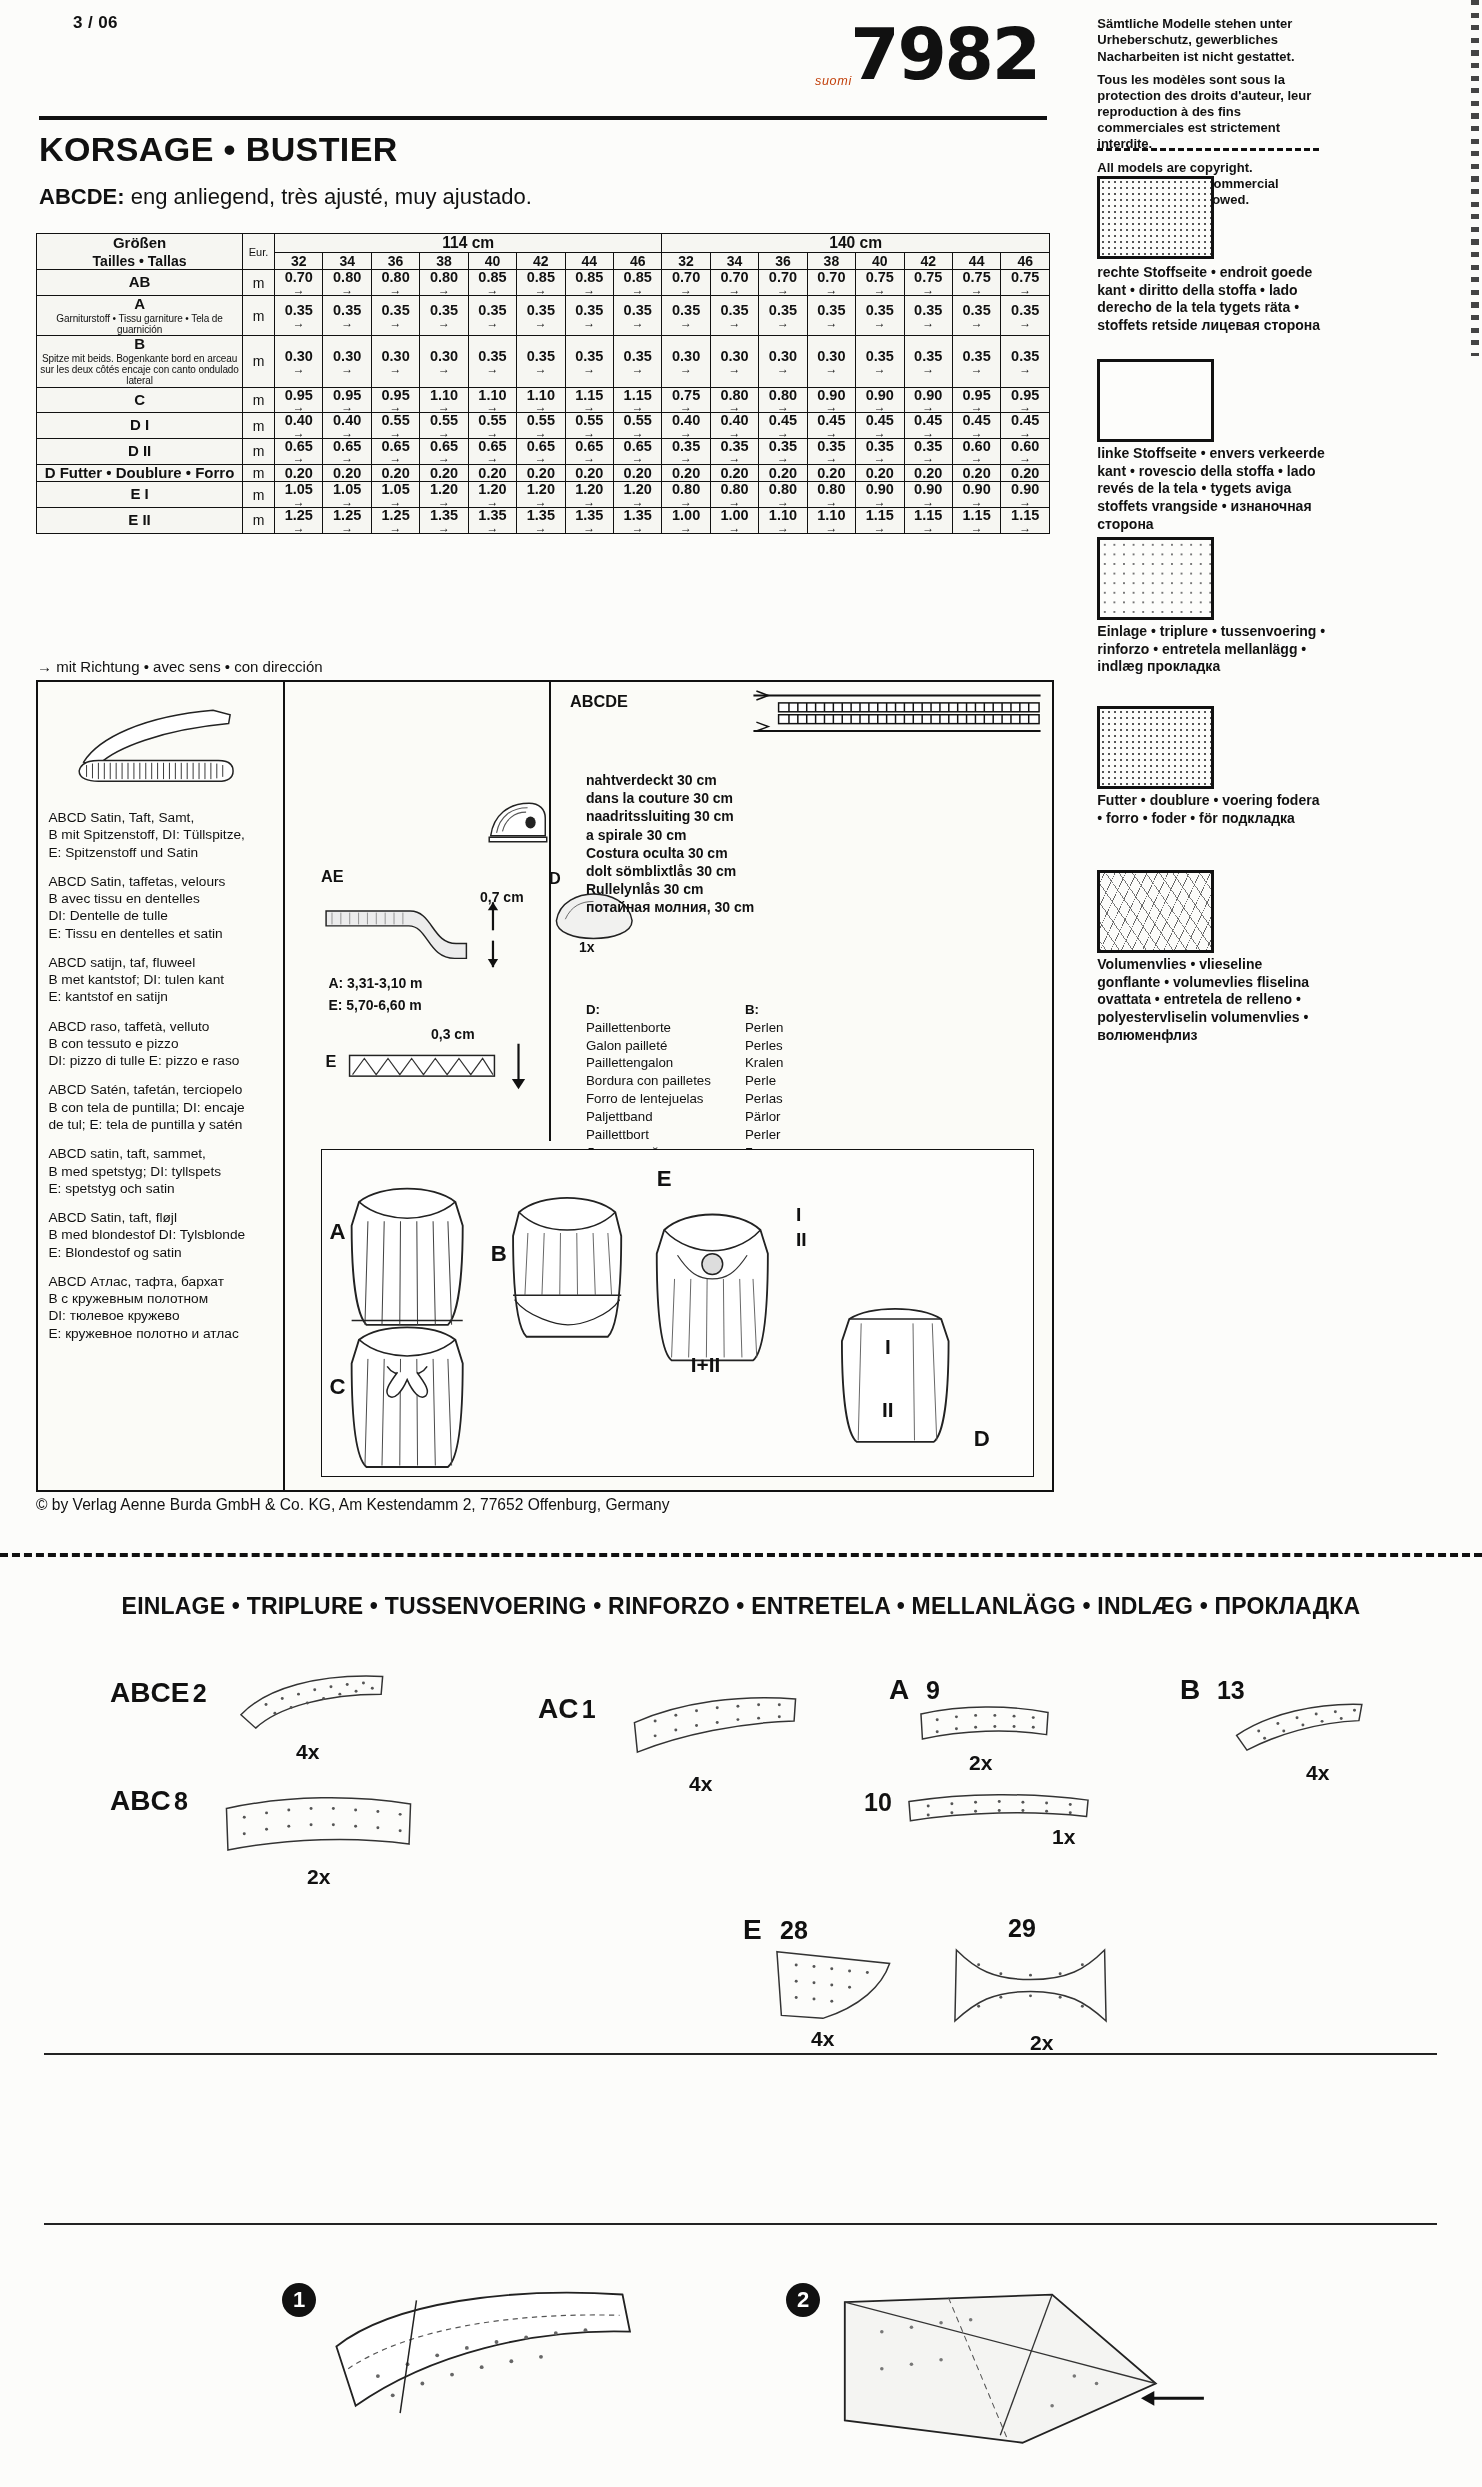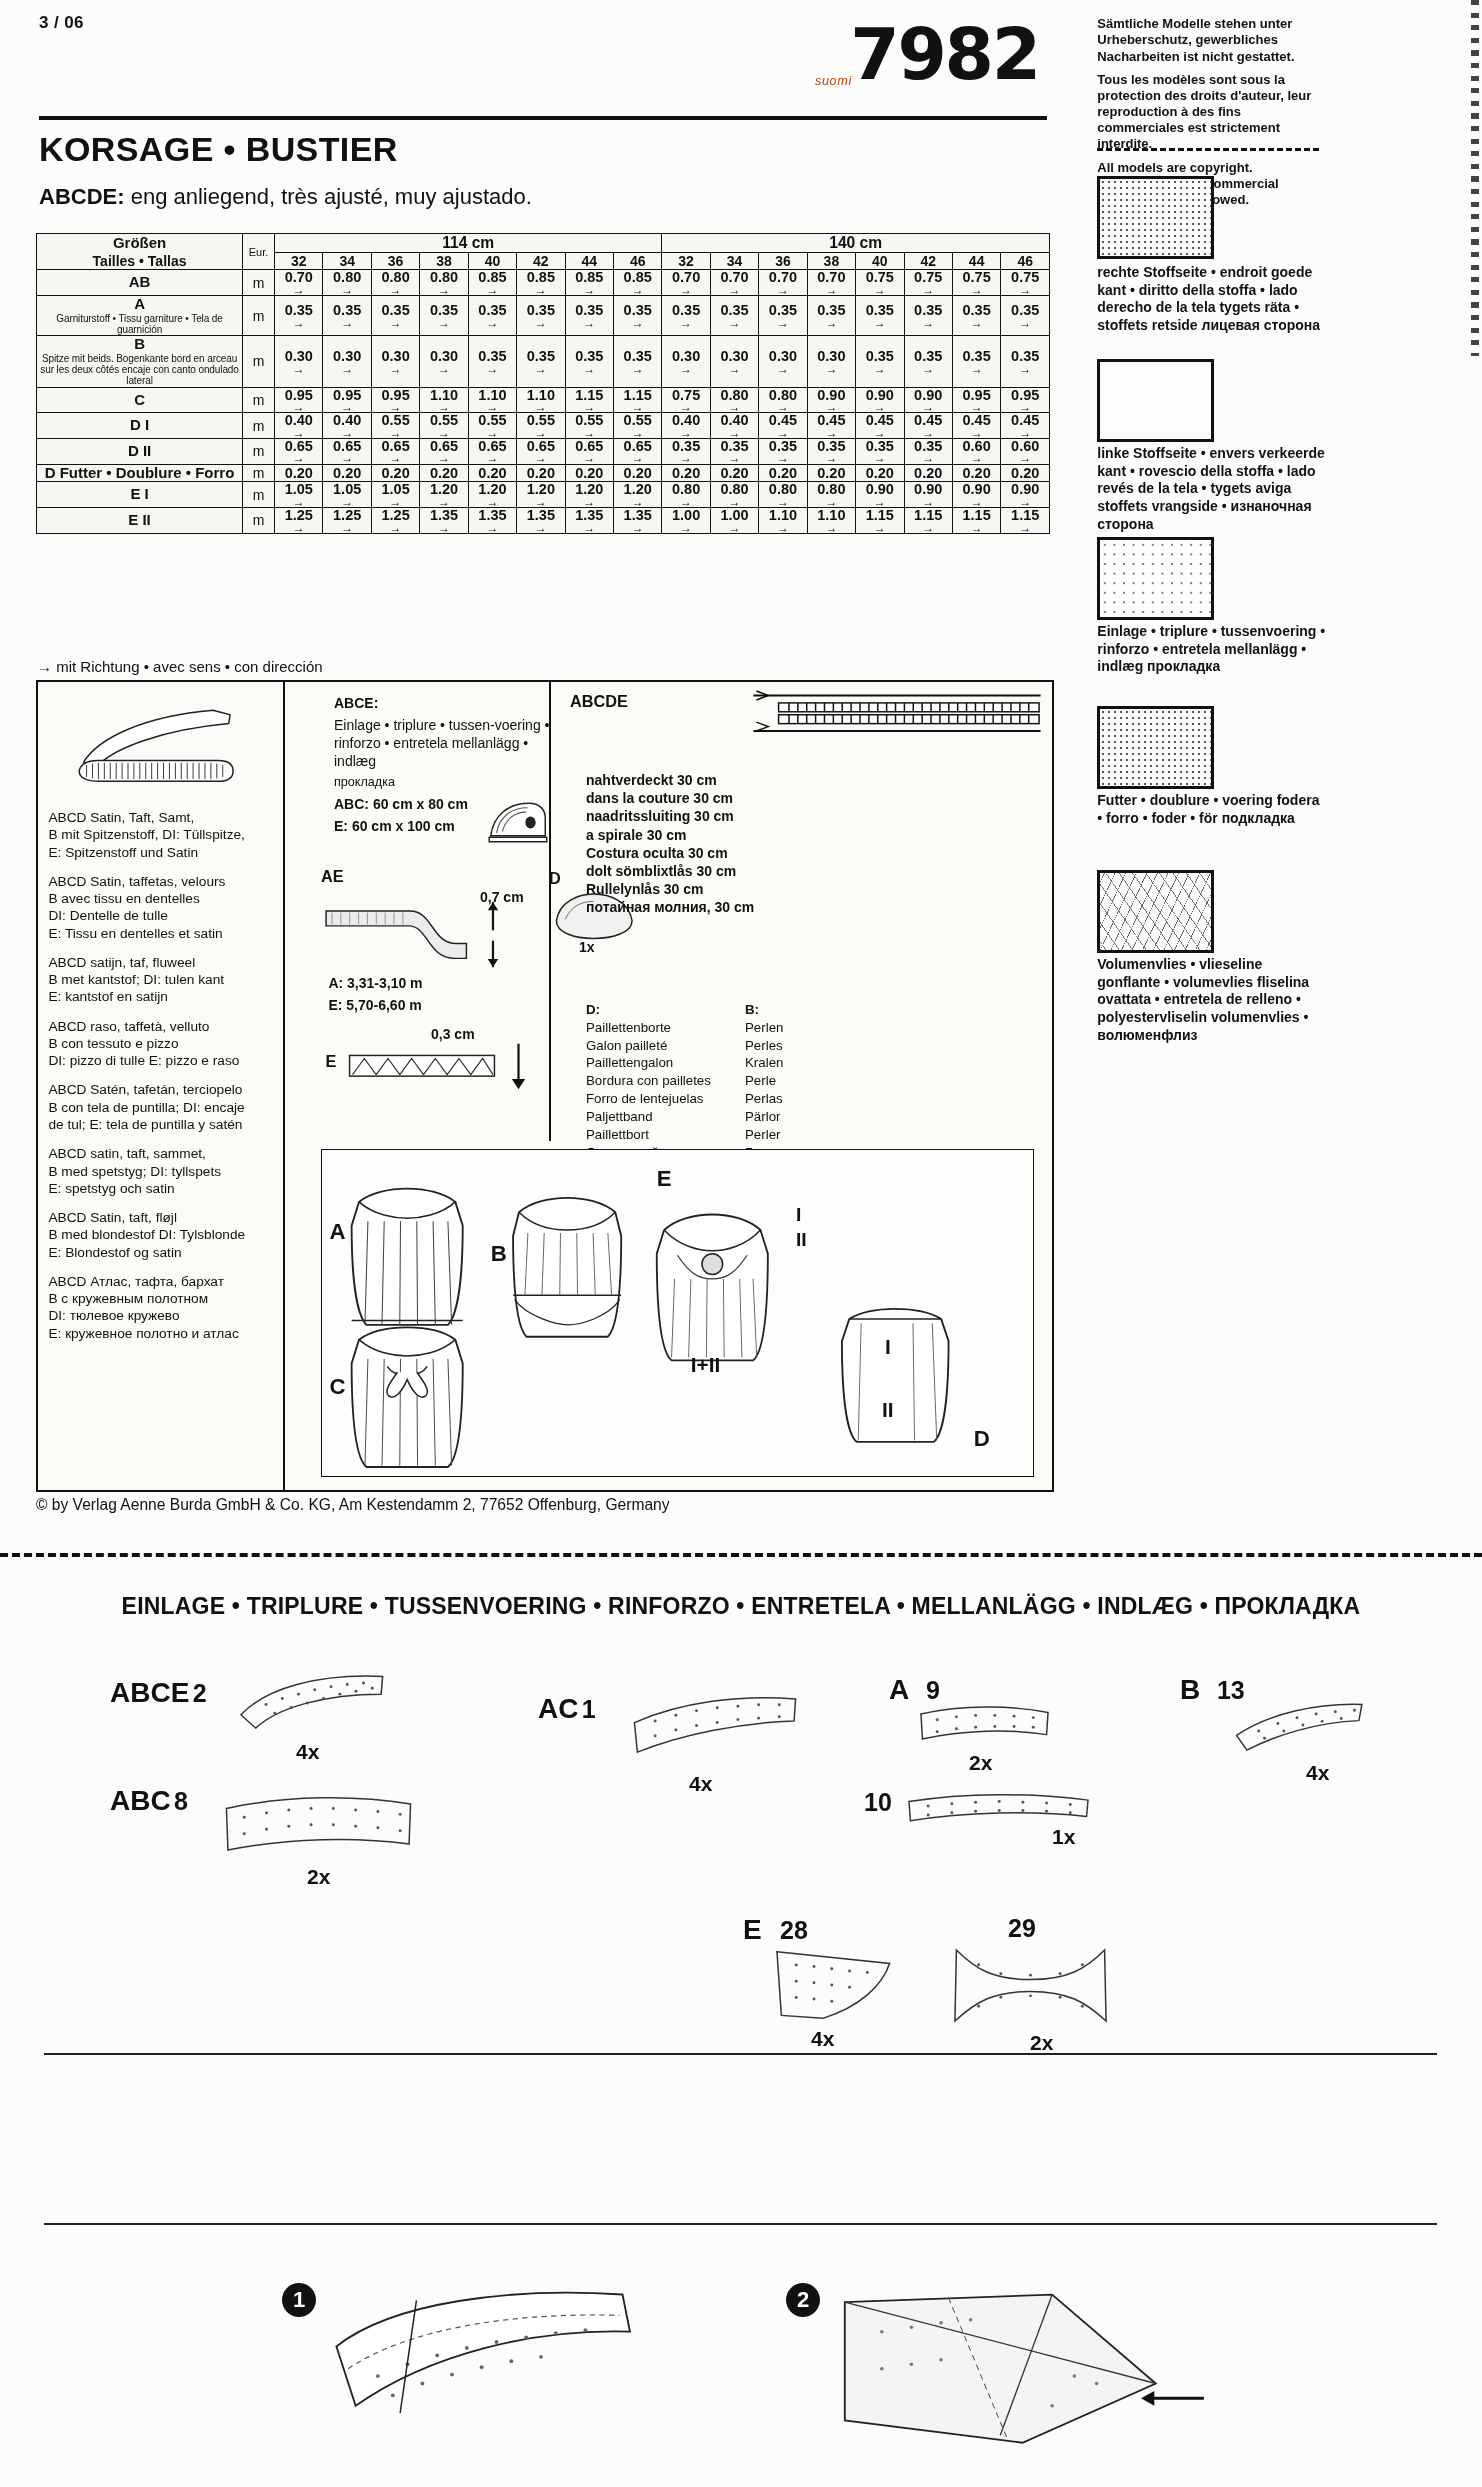--- a/index.html
+++ b/index.html
@@ -11,21 +11,21 @@
     position:relative;
     overflow:hidden;
   }
   .page{position:absolute;inset:0;background:#fcfcfa;}
 
   
   .topwrap{position:absolute;left:0;top:0;width:1082px;height:1545px;}
   .sidebar{position:absolute;left:1084px;top:0;width:399px;height:1545px;}
 
   .logo-block{position:absolute;left:39px;top:13.3px;}
-  .issue{font-size:17px;font-weight:bold;letter-spacing:0.4px;}
+  .issue{font-size:17px;font-weight:bold;letter-spacing:0.4px;margin-left:34px;}
   .burda{
     font-family:"DejaVu Sans", sans-serif;
     font-size:77px;font-weight:bold;letter-spacing:-3.7px;
     line-height:.82;color:#101010;
   }
   .burda .reg{font-size:19px;vertical-align:super;letter-spacing:0;}
   .rule-main{position:absolute;left:39px;top:116px;width:1008px;height:3.7px;background:#111;}
 
   .patnum{
     position:absolute;right:43px;top:13.3px;
@@ -391,27 +391,20 @@
 E: spetstyg och satin</p>
         <p style="white-space:pre-line">ABCD Satin, taft, fløjl
 B med blondestof DI: Tylsblonde
 E: Blondestof og satin</p>
         <p style="white-space:pre-line">ABCD Атлас, тафта, бархат
 B с кружевным полотном
 DI: тюлевое кружево
 E: кружевное полотно и атлас</p>
       </div>
 
-      <div class="colB">
-        <div class="blk" style="font-weight:bold">ABCE:</div>
-        <div class="blk">Einlage • triplure • tussen-voering • rinforzo • entretela mellanlägg • indlæg</div>
-        <div class="blk ru">прокладка</div>
-        <div class="blk" style="font-weight:bold">ABC: 60 cm x 80 cm</div>
-        <div class="blk" style="font-weight:bold">E: 60 cm x 100 cm</div>
-      </div>
 
       <svg style="position:absolute;left:445px;top:111px;width:67px;height:59px" viewBox="0 0 90 80">
         <path d="M10 58 C14 30 34 14 62 14 C76 14 84 22 84 34 L84 58 Z" fill="#fff" stroke="#222" stroke-width="2"></path>
         <path d="M18 54 C22 32 38 20 60 20" fill="none" stroke="#555" stroke-width="1.5"></path>
         <path d="M26 52 C30 36 42 26 58 26" fill="none" stroke="#555" stroke-width="1.5"></path>
         <ellipse cx="64" cy="40" rx="7" ry="8" fill="#222"></ellipse>
         <path d="M8 60 L86 60 L86 66 L8 66 Z" fill="#fff" stroke="#222" stroke-width="2"></path>
       </svg>
 
       <div class="aeBlock">

